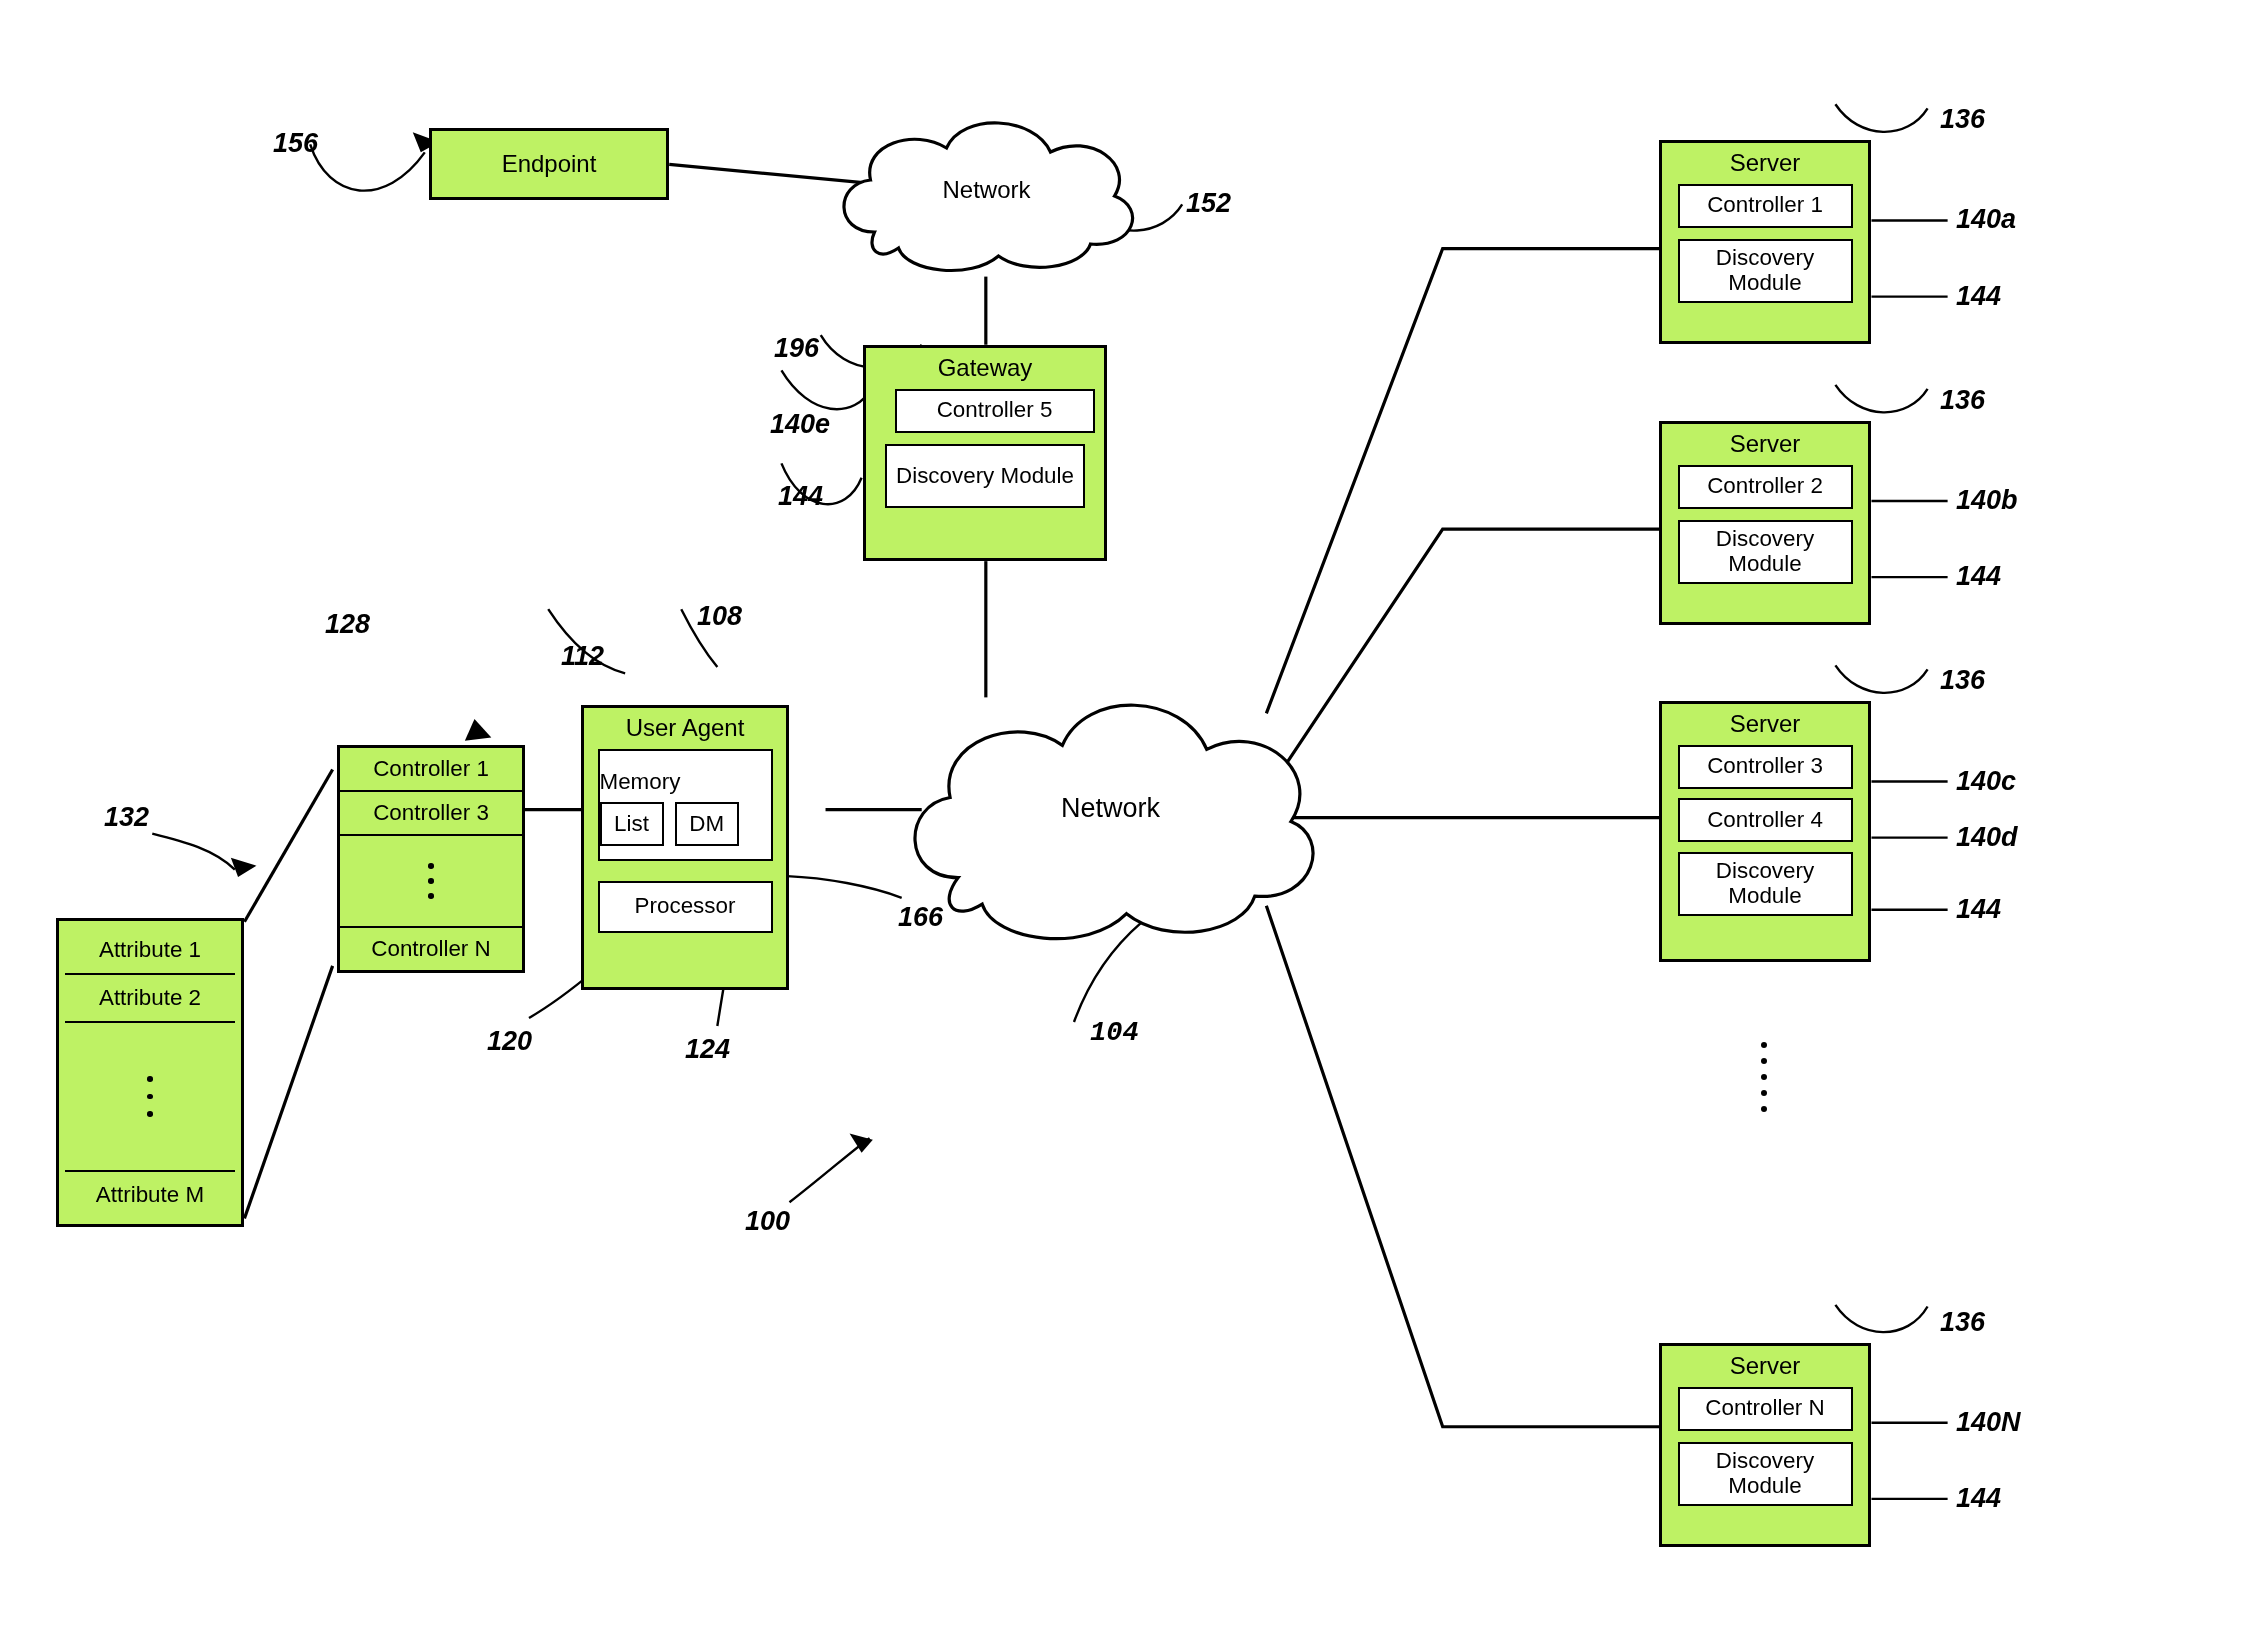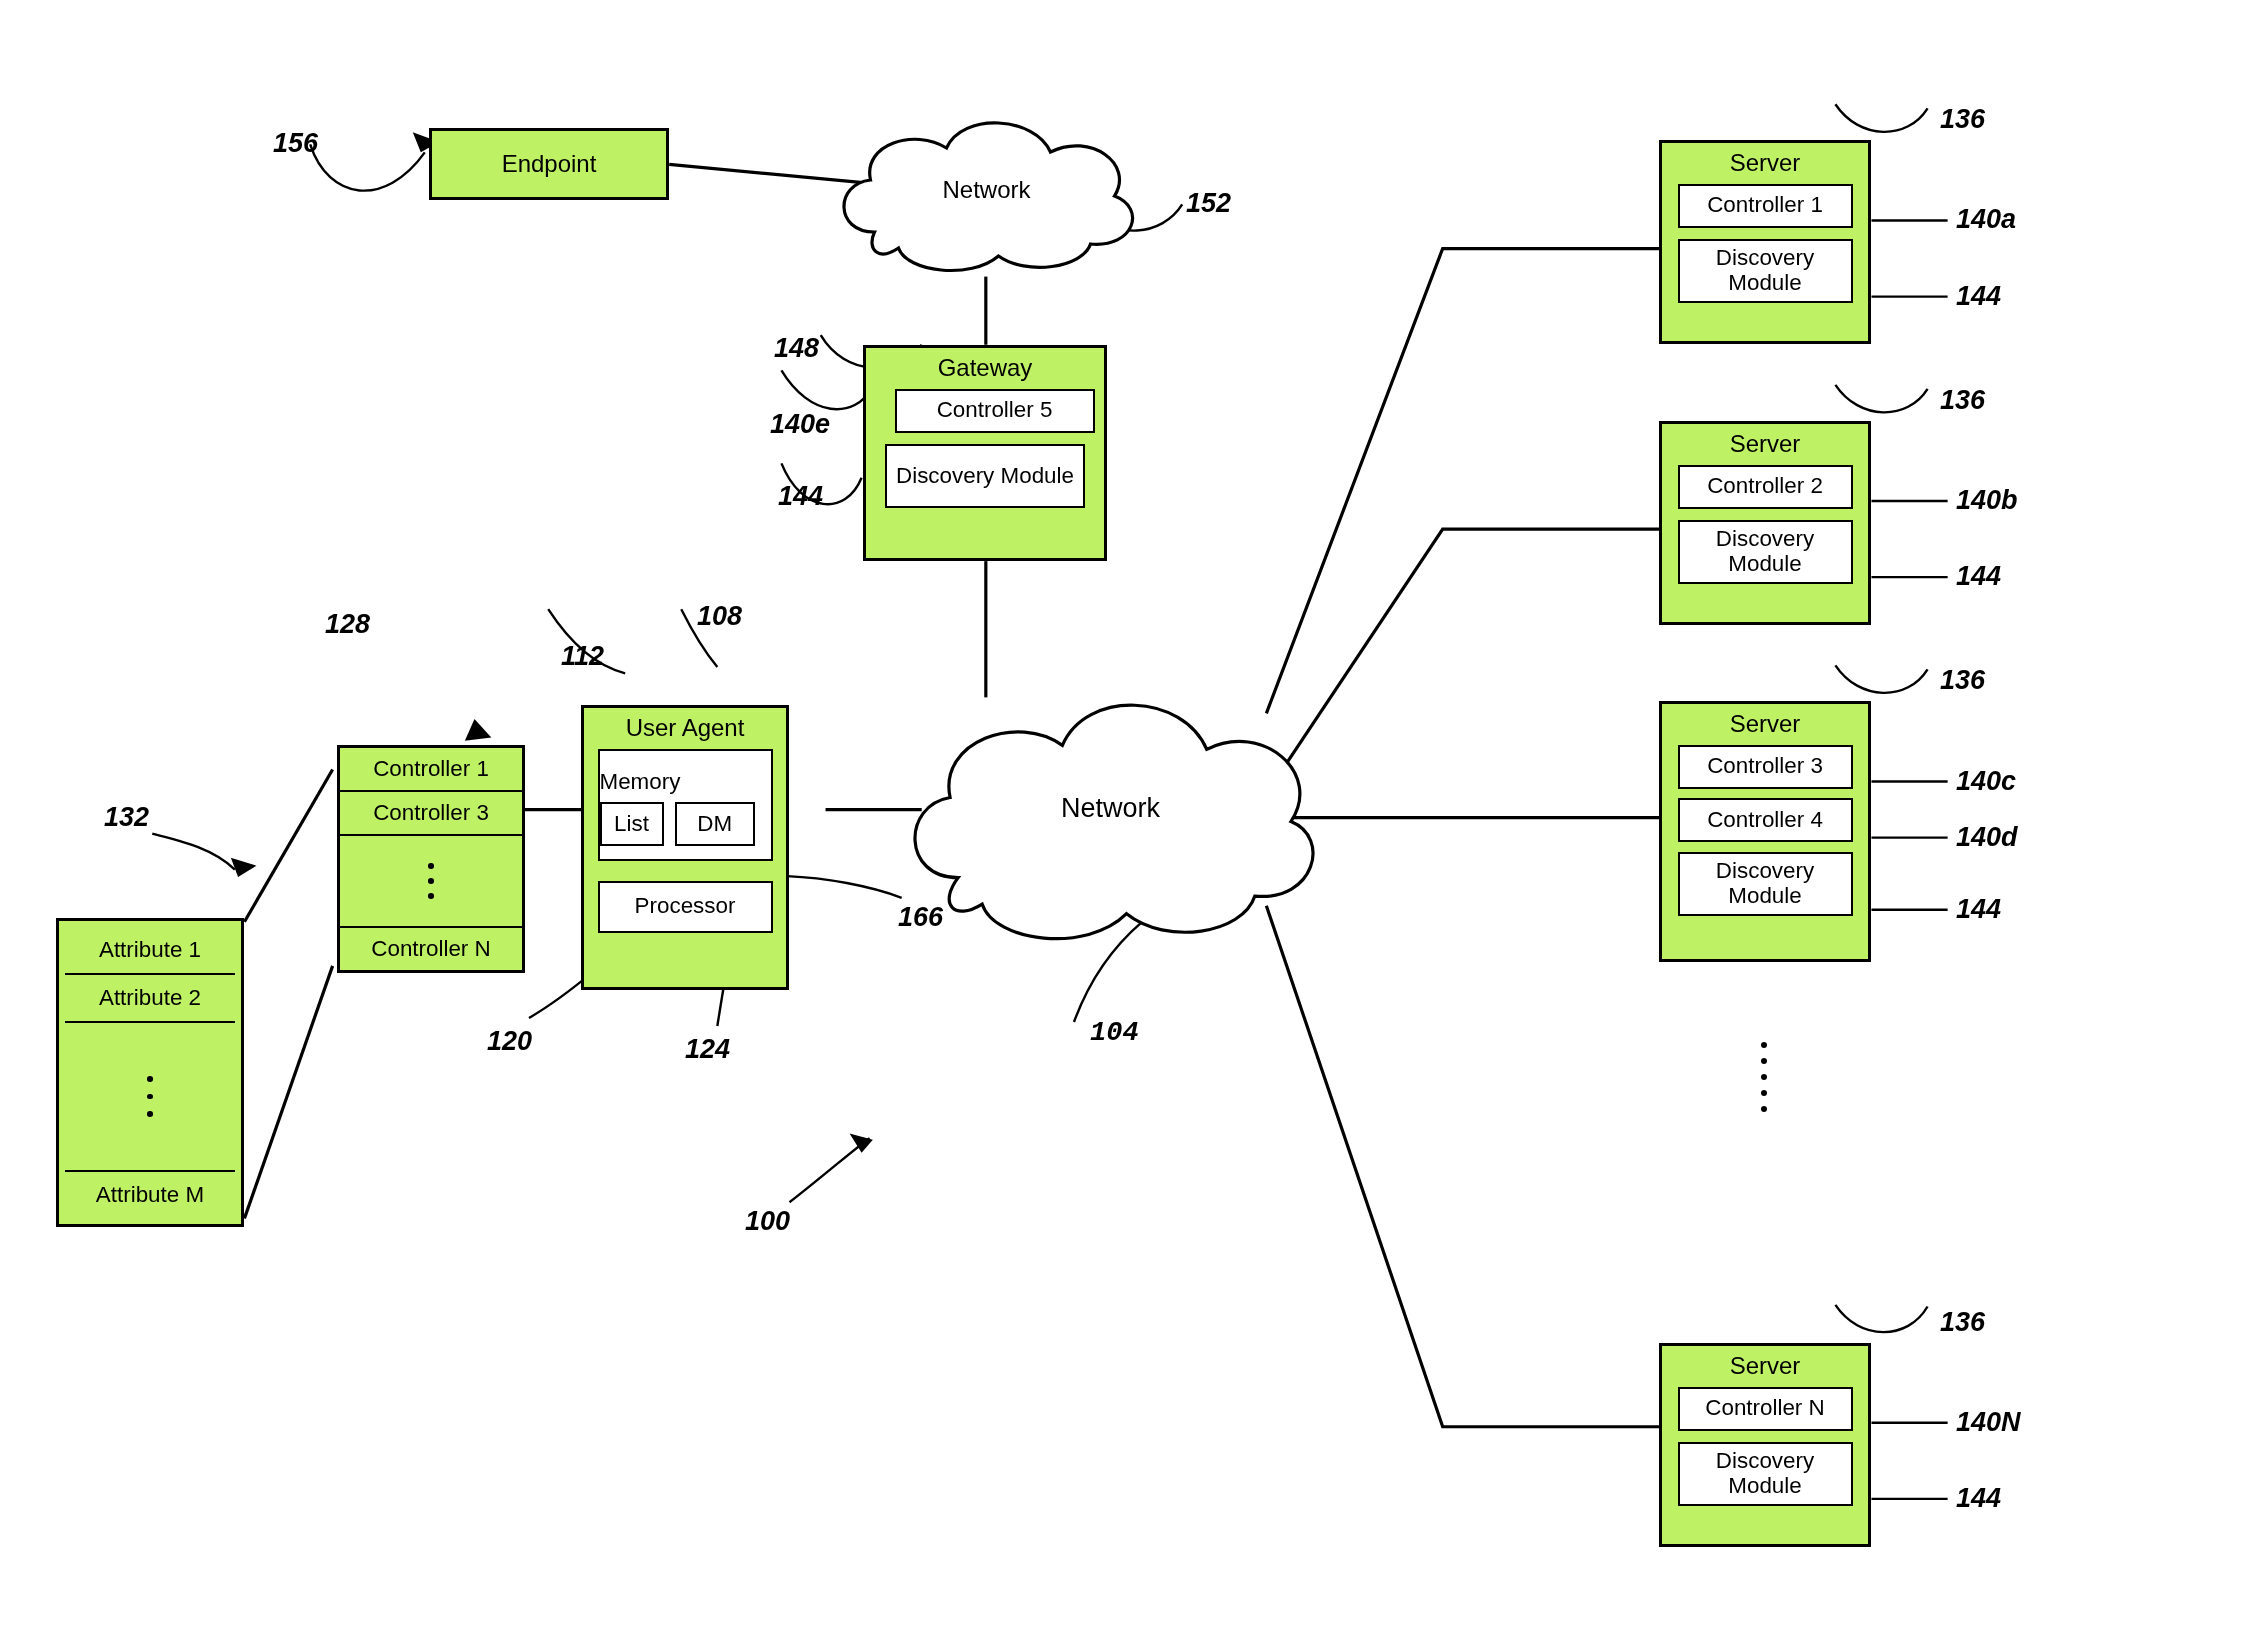--- a/index.html
+++ b/index.html
@@ -146,41 +146,41 @@
 
 <div class="box" style="left:863px;top:345px;width:244px;height:216px;">
   <div class="title">Gateway</div>
   <div class="inner-box" style="width:200px;height:44px;margin-bottom:11.2px;margin-left:19px;">
     <span>Controller 5</span>
   </div>
   <div class="inner-box" style="width:200px;height:64px;flex-direction:column;">
     <span>Discovery Module</span>
   </div>
 </div>
-<div class="label" style="left:774px;top:333px;">148</div>
+<div class="label" style="left:774px;top:333px;">196</div>
 <div class="label" style="left:770px;top:409px;">140e</div>
 <div class="label" style="left:778px;top:481px;">144</div>
 
 <div class="cloud" style="left:898px;top:665px;width:425px;height:297px;">
   <svg width="425" height="297" viewBox="0 0 530 370">
     <path d="M 75 265 C 5 265 5 175 65 165 C 50 95 150 60 205 100 C 235 30 355 35 385 105 C 455 70 530 135 490 195 C 540 215 520 295 445 288 C 430 335 335 350 285 310 C 235 360 120 345 105 298 C 70 320 50 298 75 265 Z" fill="#fff" stroke="#000" stroke-width="4"></path>
   </svg>
   <div class="cloud-text" style="top:128px;font-size:27px;">Network</div>
 </div>
 <div class="label" style="left:1090px;top:1018px;font-family:Liberation Mono, monospace;">104</div>
 
 <div class="box" style="left:581px;top:705px;width:208px;height:285px;">
   <div class="title">User Agent</div>
   <div class="inner-box" style="width:175px;height:112px;flex-direction:column;align-items:flex-start;justify-content:flex-start;padding-top:19px;">
     <span style="font-size:22.4px;padding-bottom:8px;">Memory</span>
     <div style="display:flex;gap:11.2px;">
       <div class="inner-box" style="width:64px;height:44px;">
         <span>List</span>
       </div>
-      <div class="inner-box" style="width:80px;height:44px;">
+      <div class="inner-box" style="width:64px;height:44px;">
         <span>DM</span>
       </div>
     </div>
   </div>
   <div class="inner-box" style="width:175px;height:52px;margin-top:20px;">
     <span>Processor</span>
   </div>
 </div>
 <div class="label" style="left:697px;top:601px;">108</div>
 <div class="label" style="left:561px;top:641px;">112</div>

